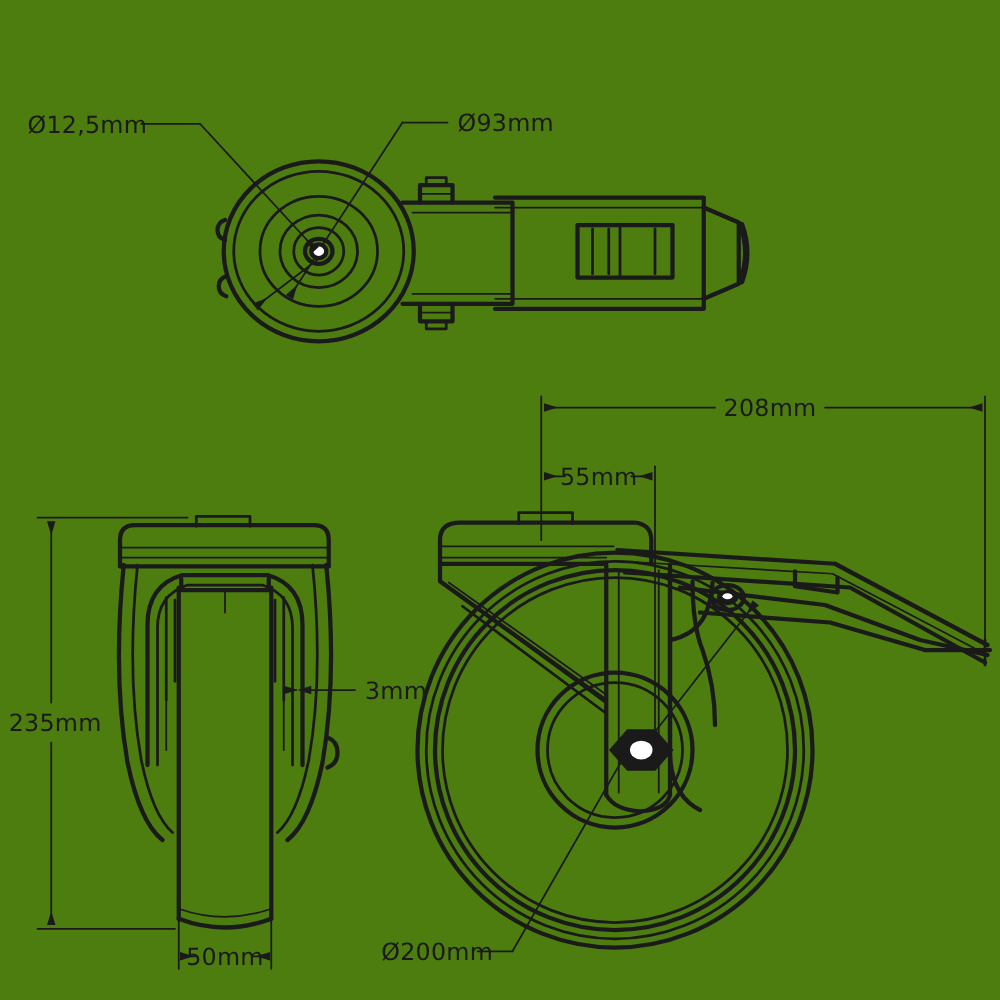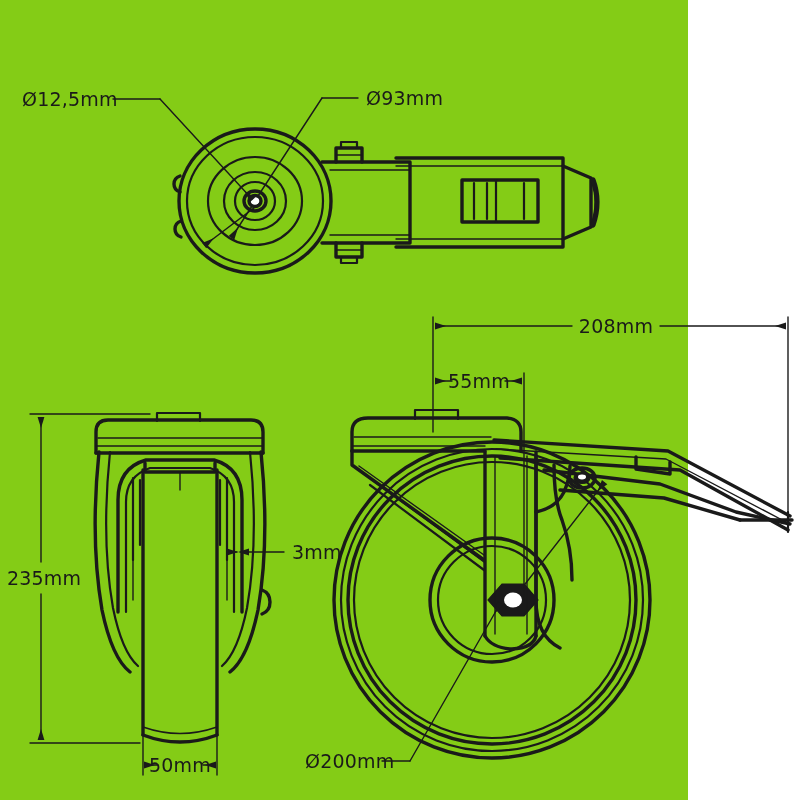--- a/index.html
+++ b/index.html
@@ -4,22 +4,22 @@
 <title>Swivel Castor Technical Drawing</title>
 <style>
   html,body{margin:0;padding:0;background:#ffffff;}
   body{
     width:800px;height:800px;
     font-family:"DejaVu Sans", sans-serif;
     overflow:hidden;
   }
   #sheet{
     position:relative;
-    width:688px;height:800px;
-    background:#84cc16;
+    width:800px;height:800px;
+    background:#4d7c0f;
   }
   svg#drawing{display:block;width:800px;height:800px;}
   .ln{fill:none;stroke:#1a1a1a;stroke-linecap:round;stroke-linejoin:round;}
   .w-thin{stroke-width:1.4;}
   .w-med{stroke-width:2.2;}
   .w-thick{stroke-width:3.4;}
   .w-xthick{stroke-width:5.2;}
   .fillblk{fill:#1a1a1a;stroke:#1a1a1a;stroke-width:1.2;}
   .nofill{fill:none;}
   .whitefill{fill:#ffffff;}

